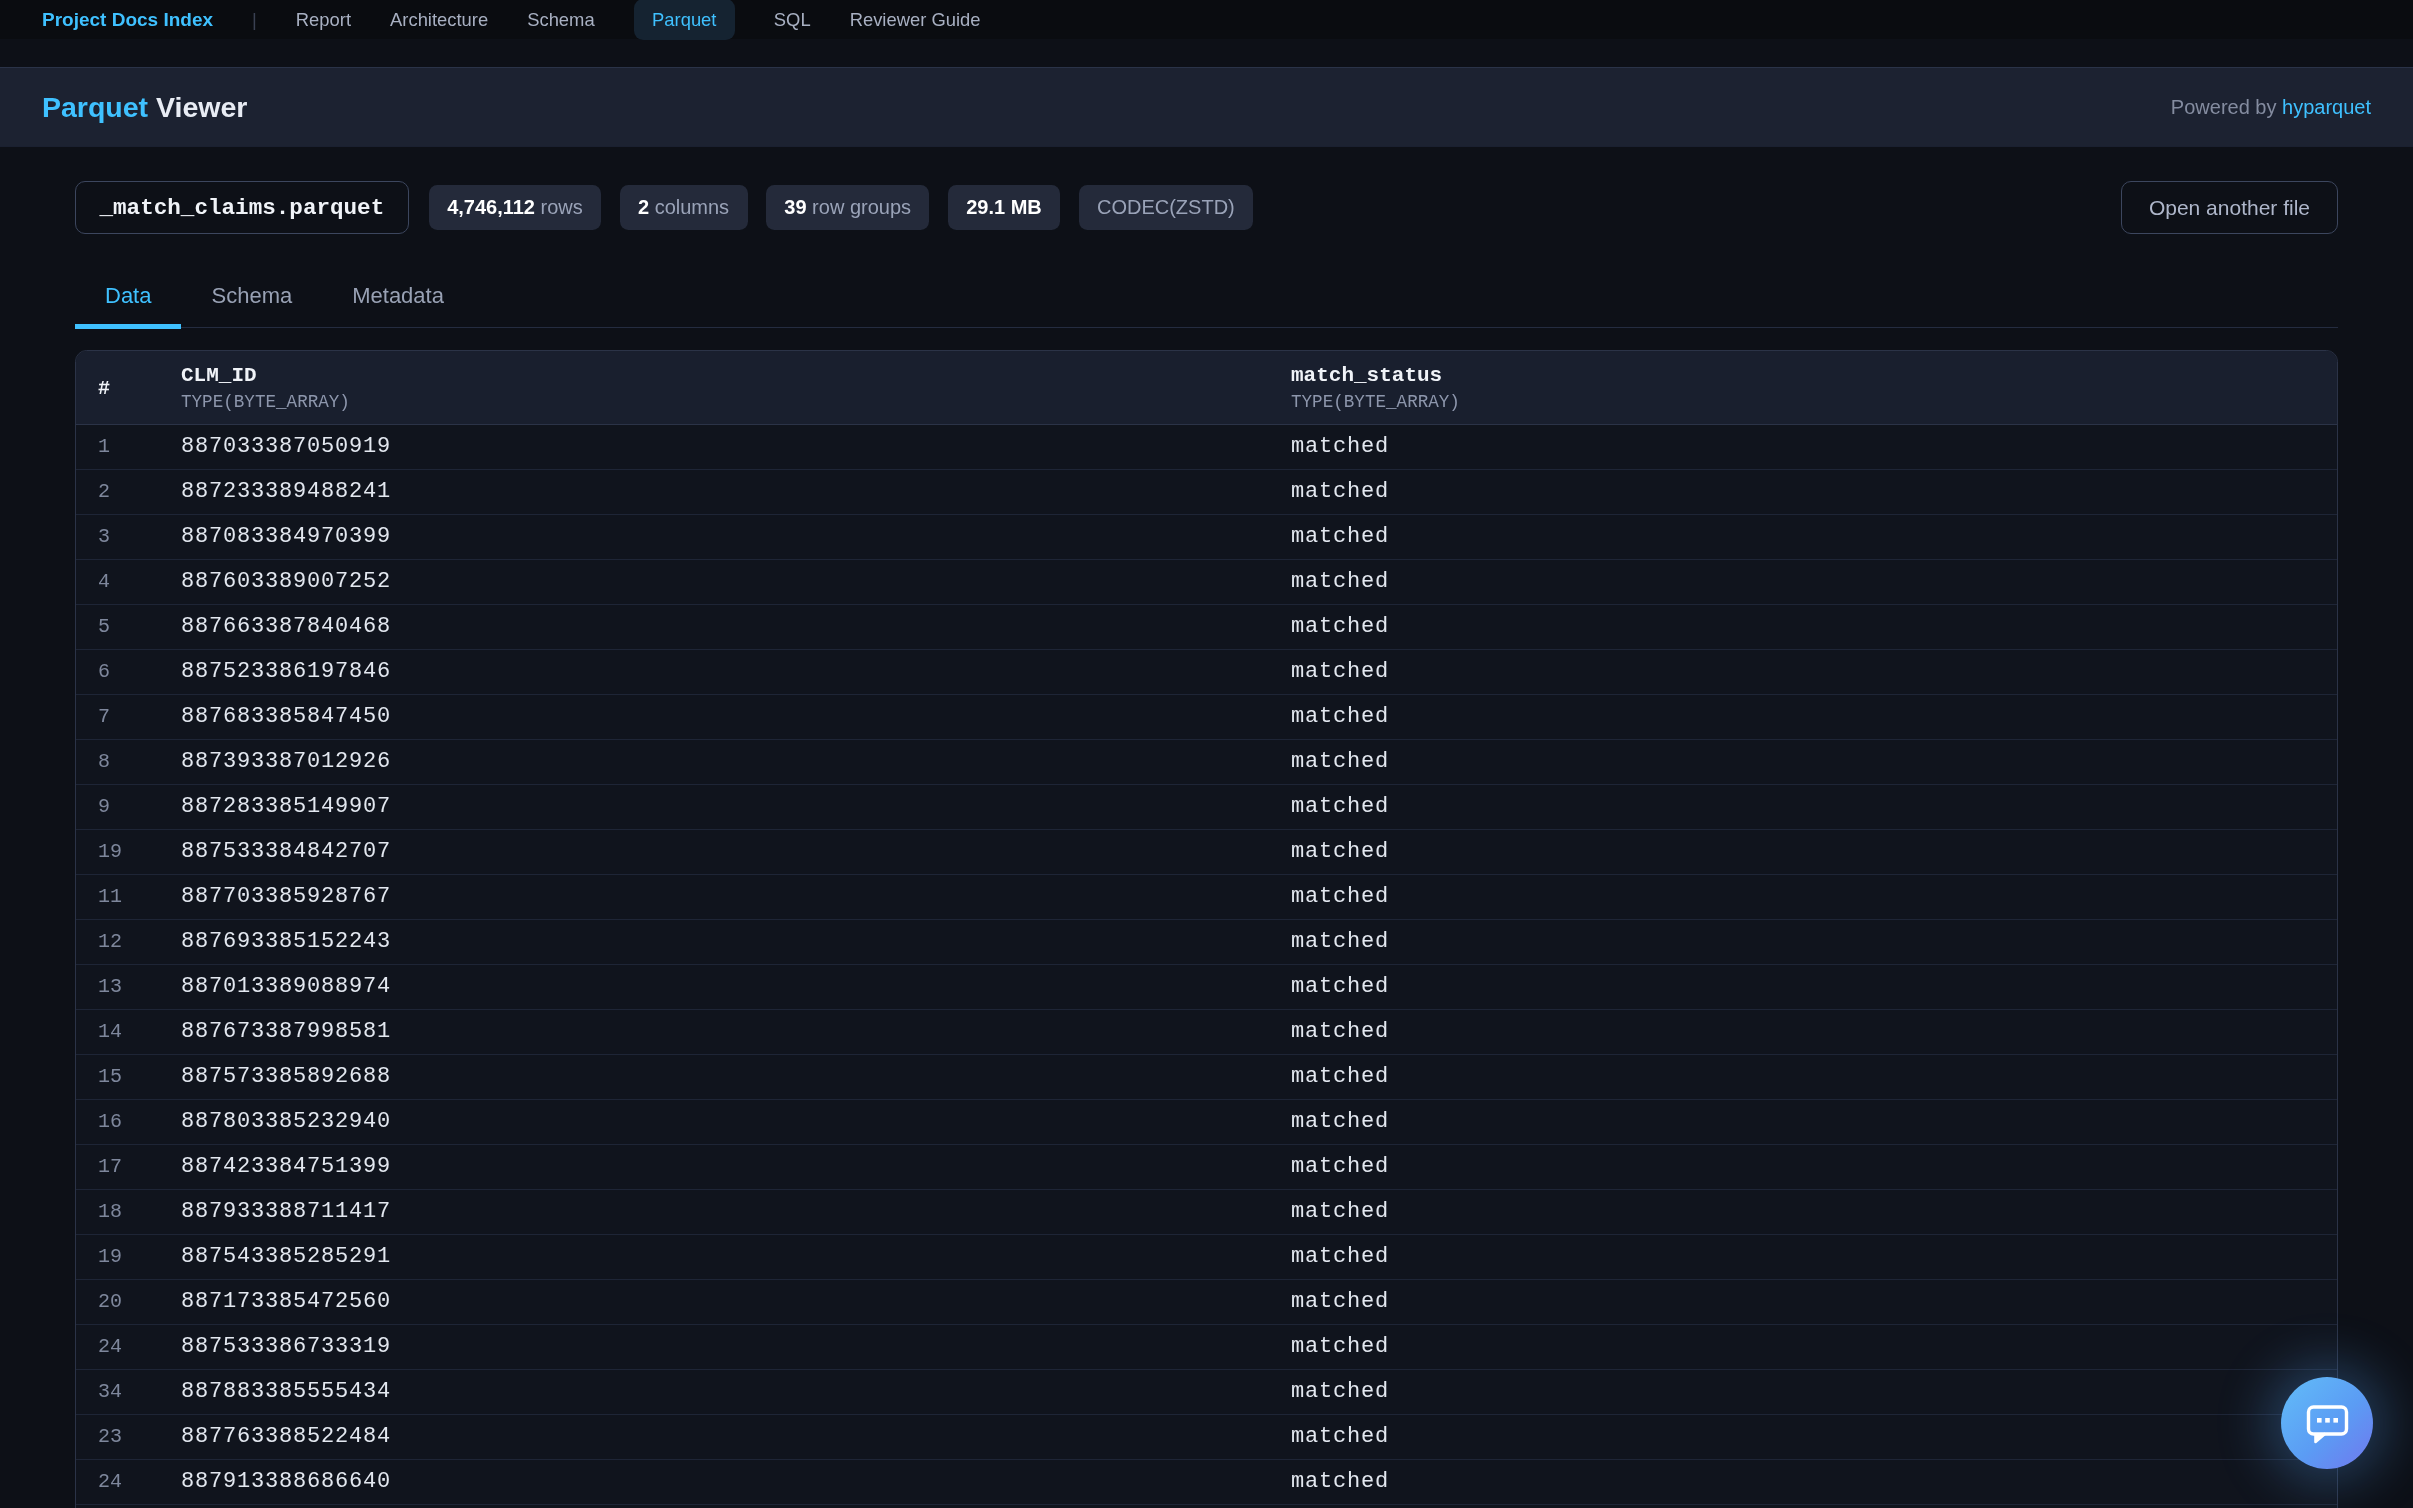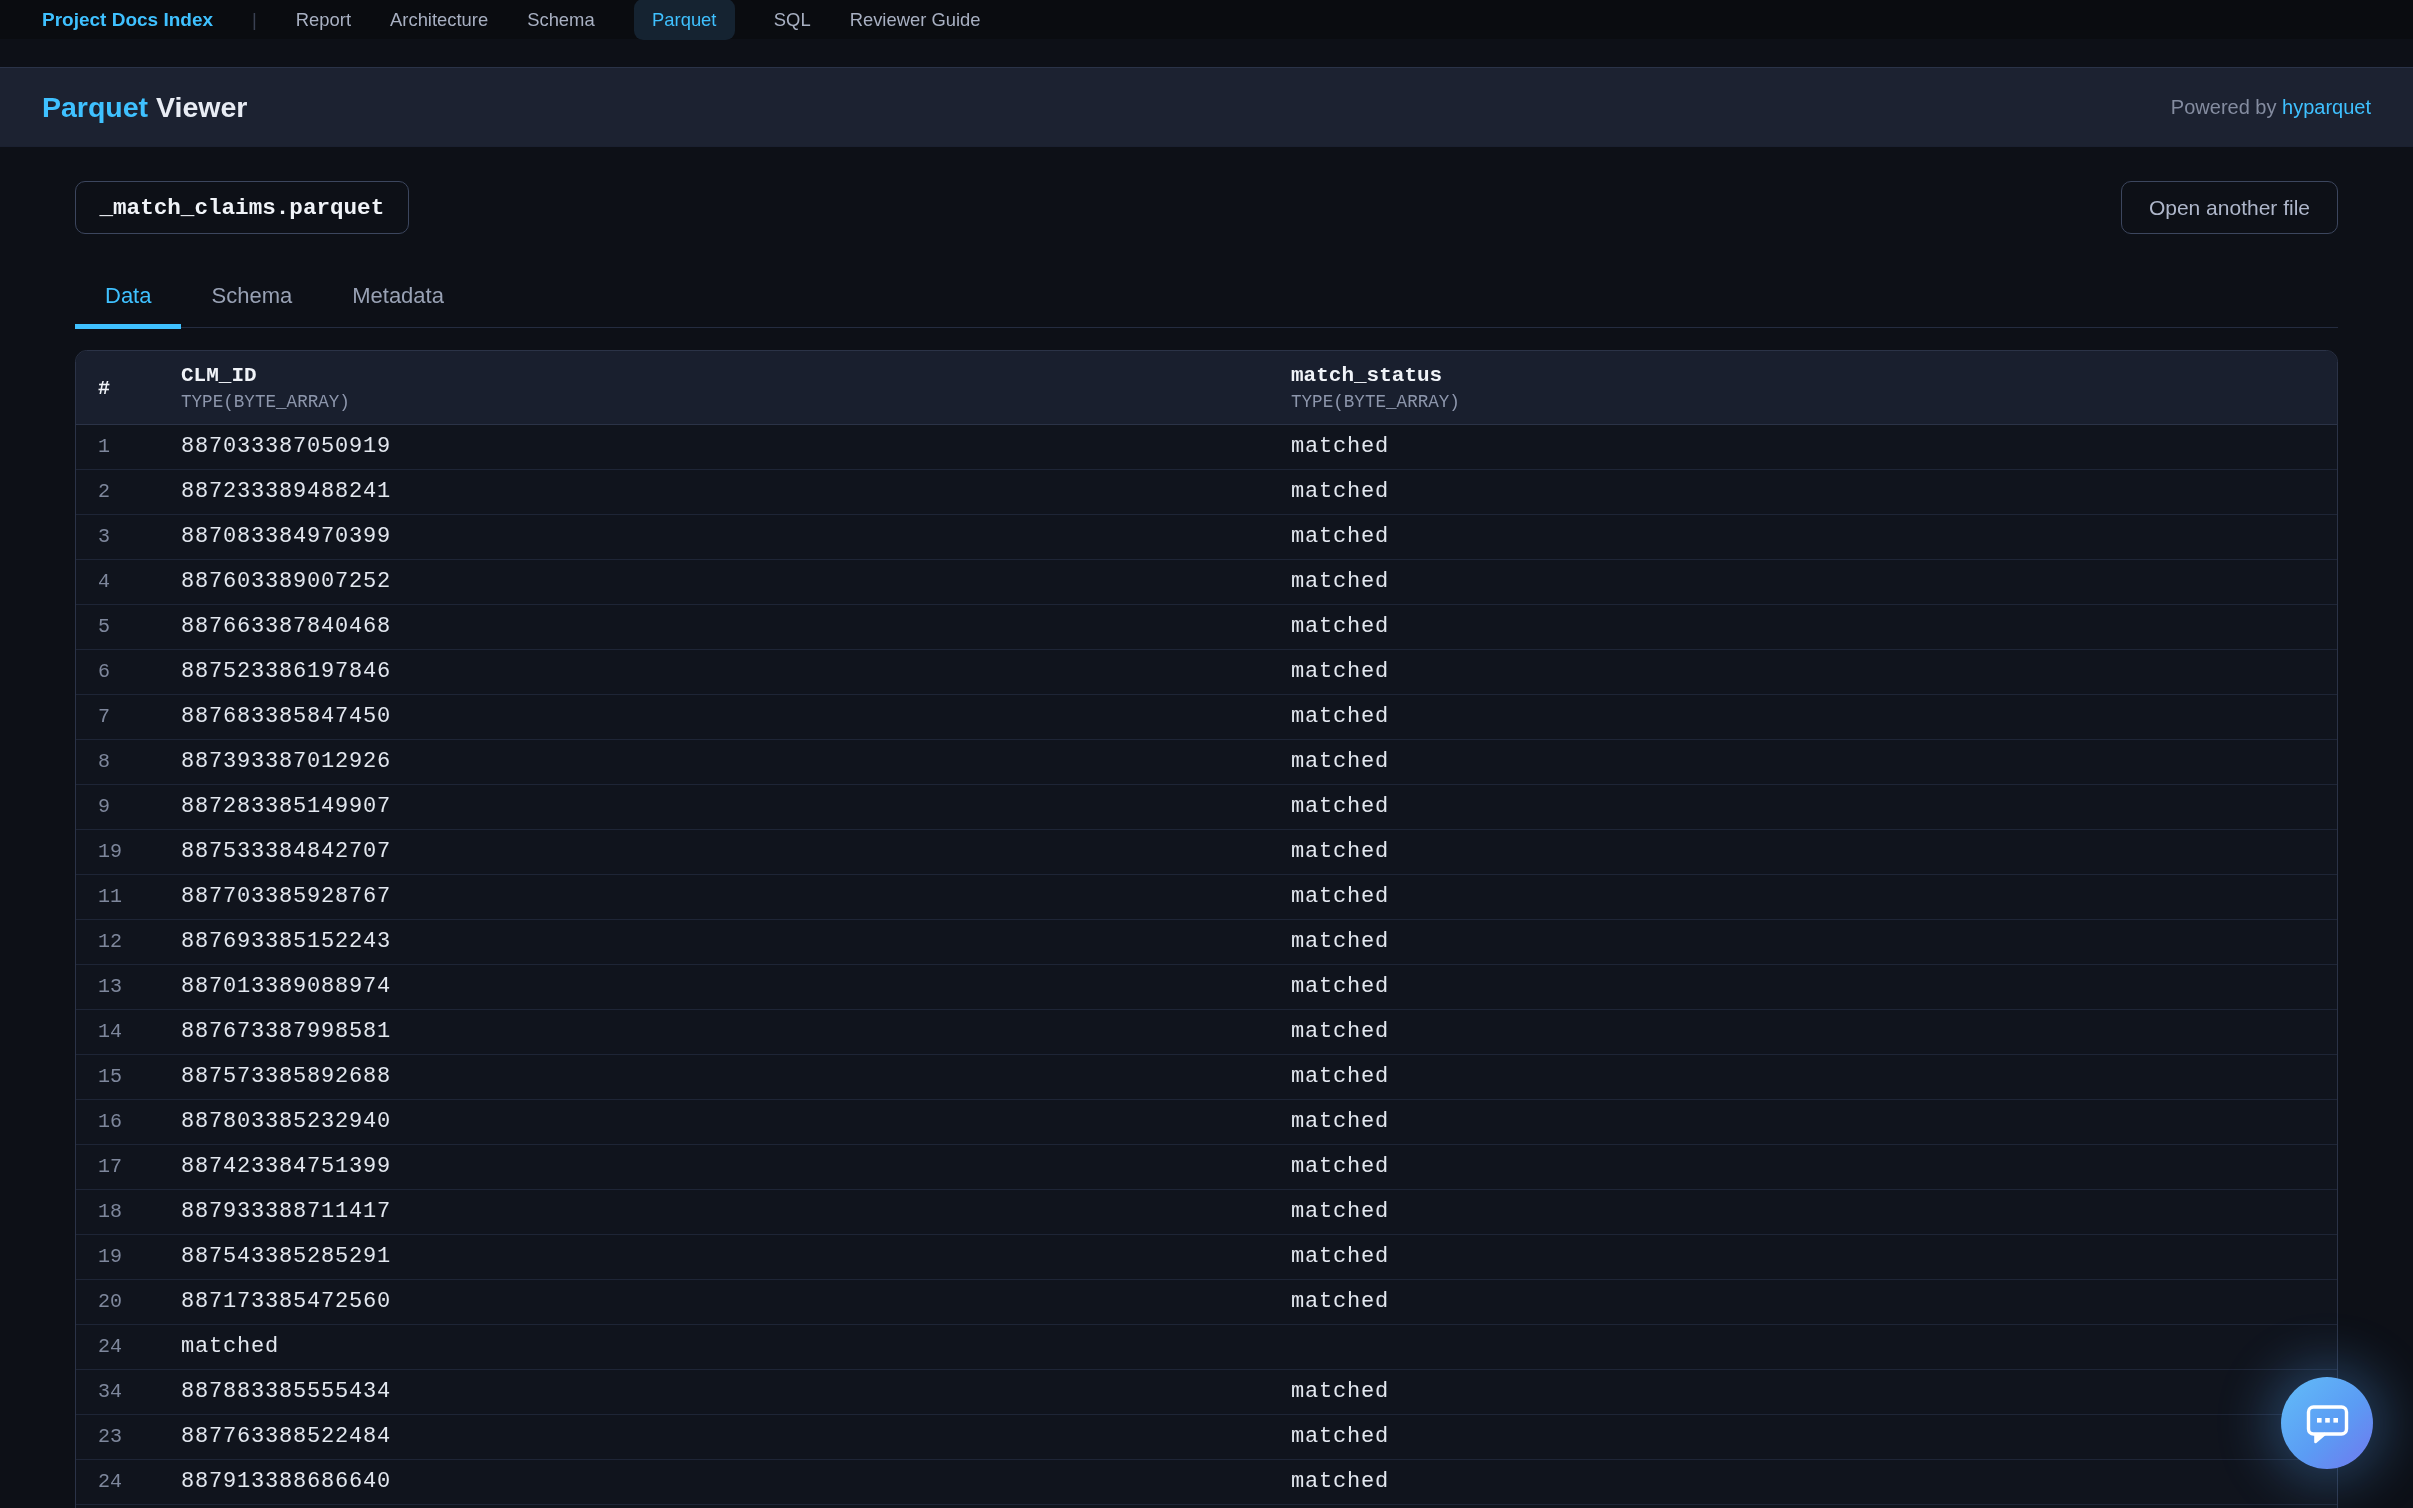--- a/index.html
+++ b/index.html
@@ -116,20 +116,27 @@
   </div>
   <div class="powered">
     <span>Powered by </span><a>hyparquet</a>
   </div>
 </header>
 
 <div class="content">
 
   <div class="fileinfo-row">
     <div class="filename-box">_match_claims.parquet</div>
+    <div id="badges" style="display:flex;align-items:center;gap:18.4px;">
+        <div class="badge"><span class="strong">4,746,112</span><span class="muted"> rows</span></div>
+        <div class="badge"><span class="strong">2</span><span class="muted"> columns</span></div>
+        <div class="badge"><span class="strong">39</span><span class="muted"> row groups</span></div>
+        <div class="badge"><span class="strong">29.1 MB</span><span class="muted"></span></div>
+        <div class="badge"><span class="strong"></span><span class="muted">CODEC(ZSTD)</span></div>
+      </div>
     <button class="open-btn">Open another file</button>
   </div>
 
   <div class="tabs" id="tabs">
       <div class="tab active">Data</div>
       <div class="tab">Schema</div>
       <div class="tab">Metadata</div>
     </div>
 
   <div class="table-card">
@@ -240,20 +247,21 @@
           <div class="cell-val">887543385285291</div>
           <div class="cell-val">matched</div>
         </div>
         <div class="t-row">
           <div class="cell-idx">20</div>
           <div class="cell-val">887173385472560</div>
           <div class="cell-val">matched</div>
         </div>
         <div class="t-row">
           <div class="cell-idx">24</div>
+          <div class="cell-val">887533386733319</div>
           <div class="cell-val">matched</div>
         </div>
         <div class="t-row">
           <div class="cell-idx">34</div>
           <div class="cell-val">887883385555434</div>
           <div class="cell-val">matched</div>
         </div>
         <div class="t-row">
           <div class="cell-idx">23</div>
           <div class="cell-val">887763388522484</div>

